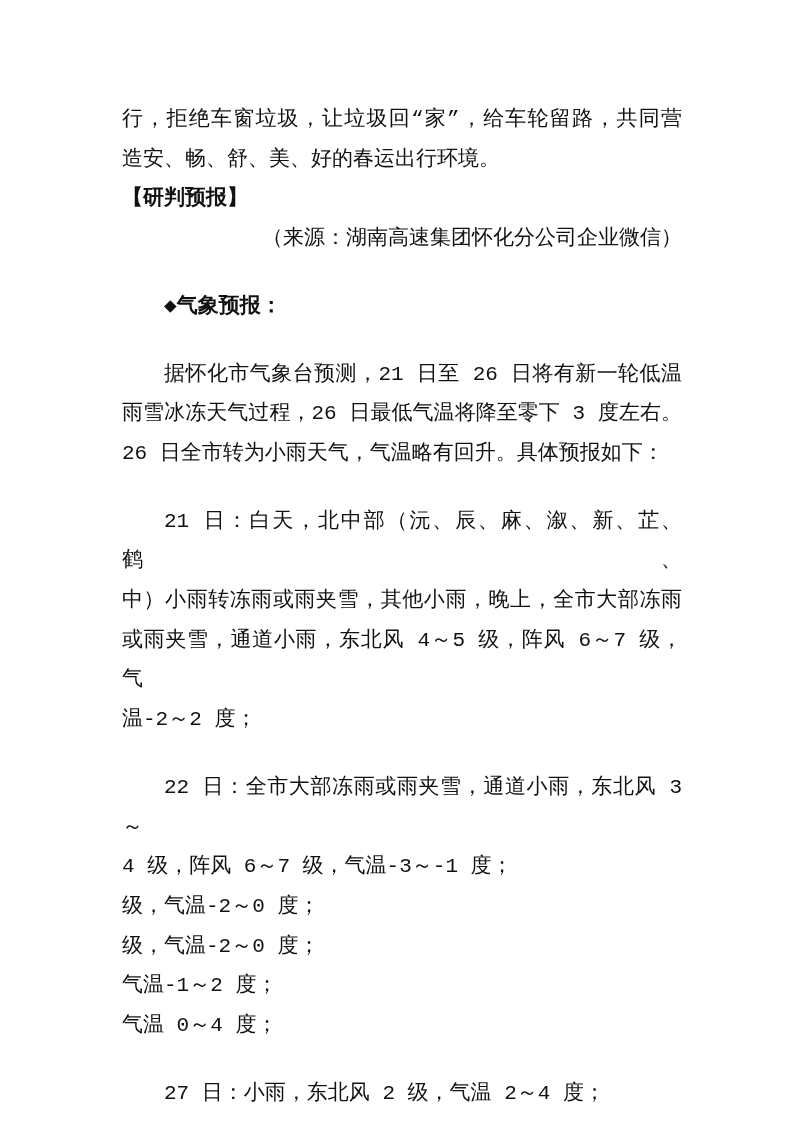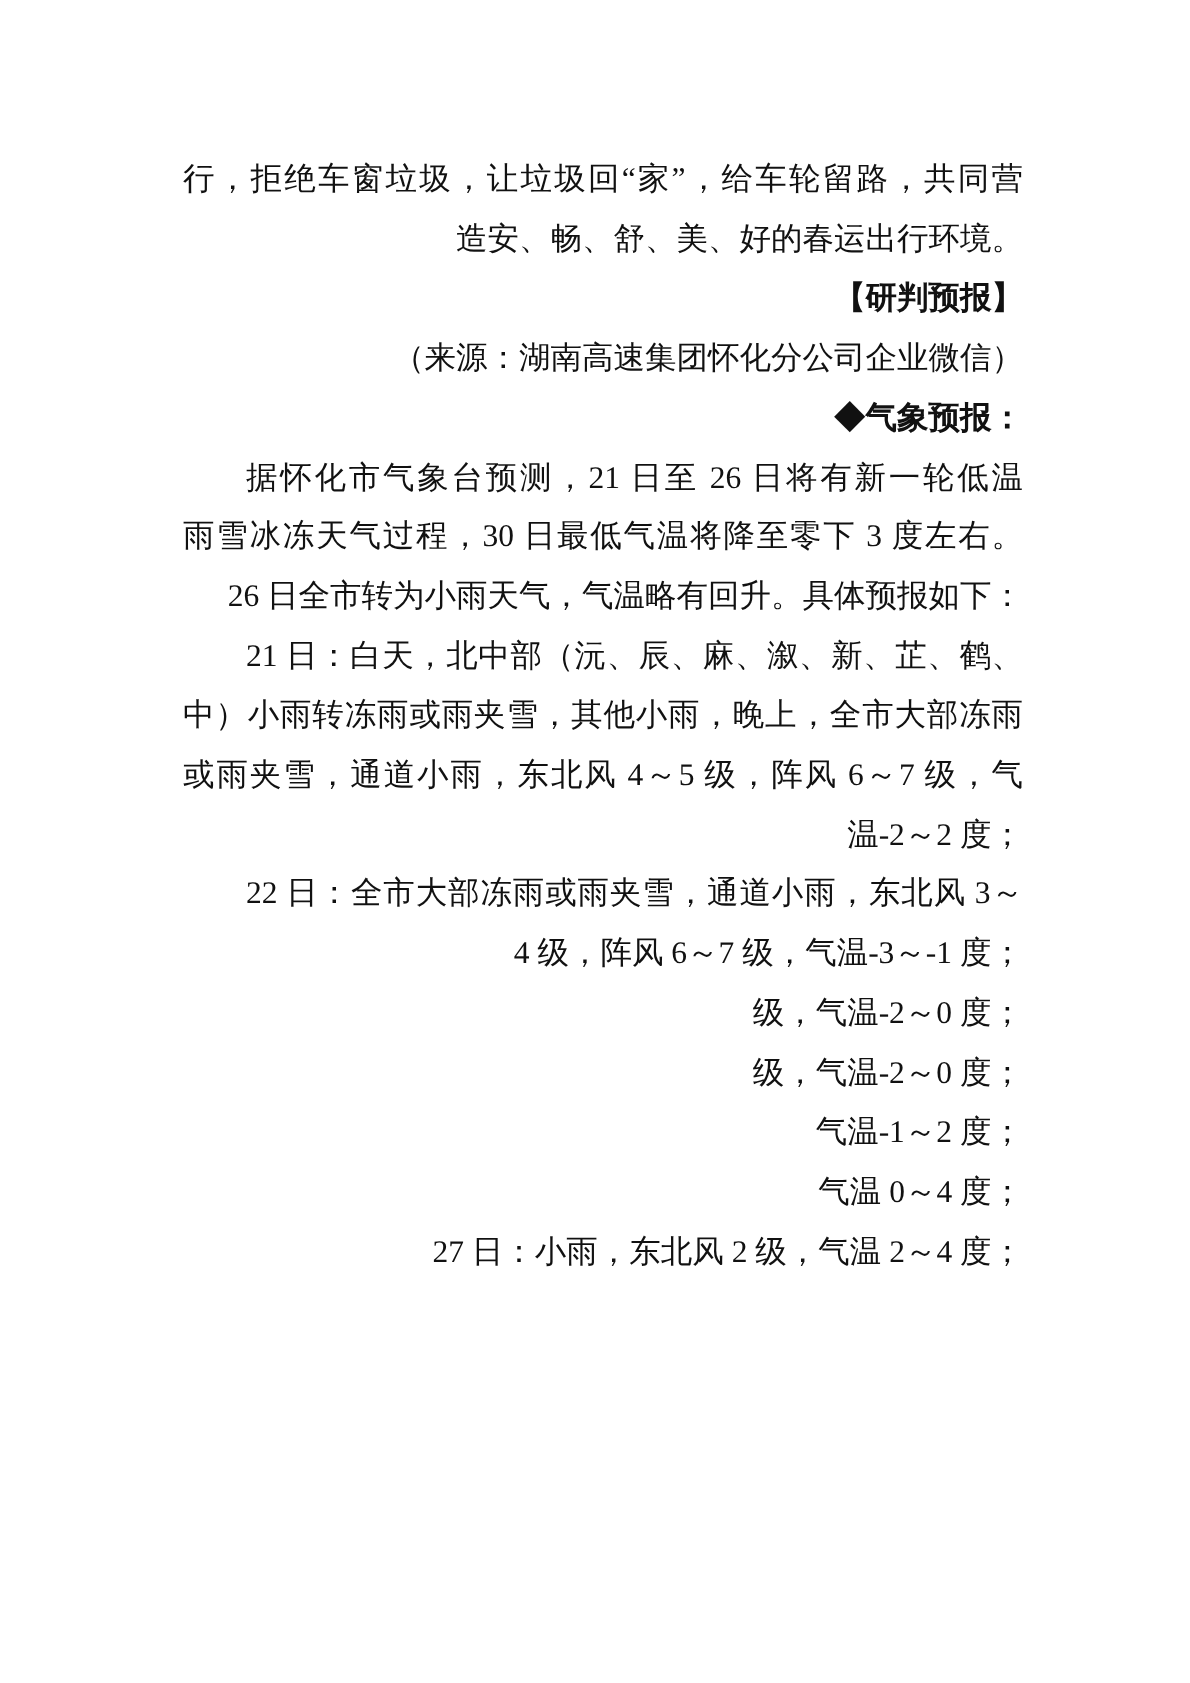--- a/index.html
+++ b/index.html
@@ -6,64 +6,65 @@
     margin: 0;
     padding: 0;
     background: #ffffff;
   }
   .page {
     position: relative;
     width: 793px;
     height: 1122px;
     background: #ffffff;
     overflow: hidden;
-    font-family: Liberation Serif, serif;
+    font-family: Liberation Mono, monospace;
   }
   .content {
     position: absolute;
     left: 122px;
     top: 100px;
     width: 560px;
     font-size: 21px;
     line-height: 39.7px;
     color: #111111;
   }
   .line {
     min-height: 39.7px;
     white-space: normal;
-    text-align: right;
+    text-align: left;
   }
   .line.fill {
     text-align: justify;
     text-align-last: justify;
     text-justify: inter-character;
   }
   .line.indent {
     text-indent: 2em;
+    margin-top: 28px;
   }
   .line.source {
     text-align: right;
   }
   .line.heading,
   .line.subheading {
     font-weight: bold;
   }
 </style>
 </head>
 <body>
 
 <div class="page" style="background: rgb(255, 255, 255);">
   <div class="content" id="document-content" style="color: rgb(17, 17, 17);">
       <div class="line fill">行，拒绝车窗垃圾，让垃圾回“家”，给车轮留路，共同营</div>
       <div class="line">造安、畅、舒、美、好的春运出行环境。</div>
       <div class="line heading">【研判预报】</div>
       <div class="line source">（来源：湖南高速集团怀化分公司企业微信）</div>
       <div class="line indent subheading">◆气象预报：</div>
       <div class="line fill indent">据怀化市气象台预测，21 日至 26 日将有新一轮低温</div>
-      <div class="line fill">雨雪冰冻天气过程，30 日最低气温将降至零下 3 度左右。</div>
+      <div class="line fill">雨雪冰冻天气过程，26 日最低气温将降至零下 3 度左右。</div>
       <div class="line">26 日全市转为小雨天气，气温略有回升。具体预报如下：</div>
       <div class="line fill indent">21 日：白天，北中部（沅、辰、麻、溆、新、芷、鹤、</div>
       <div class="line fill">中）小雨转冻雨或雨夹雪，其他小雨，晚上，全市大部冻雨</div>
       <div class="line fill">或雨夹雪，通道小雨，东北风 4～5 级，阵风 6～7 级，气</div>
       <div class="line">温-2～2 度；</div>
       <div class="line fill indent">22 日：全市大部冻雨或雨夹雪，通道小雨，东北风 3～</div>
       <div class="line">4 级，阵风 6～7 级，气温-3～-1 度；</div>
       <div class="line">级，气温-2～0 度；</div>
       <div class="line">级，气温-2～0 度；</div>
       <div class="line">气温-1～2 度；</div>

